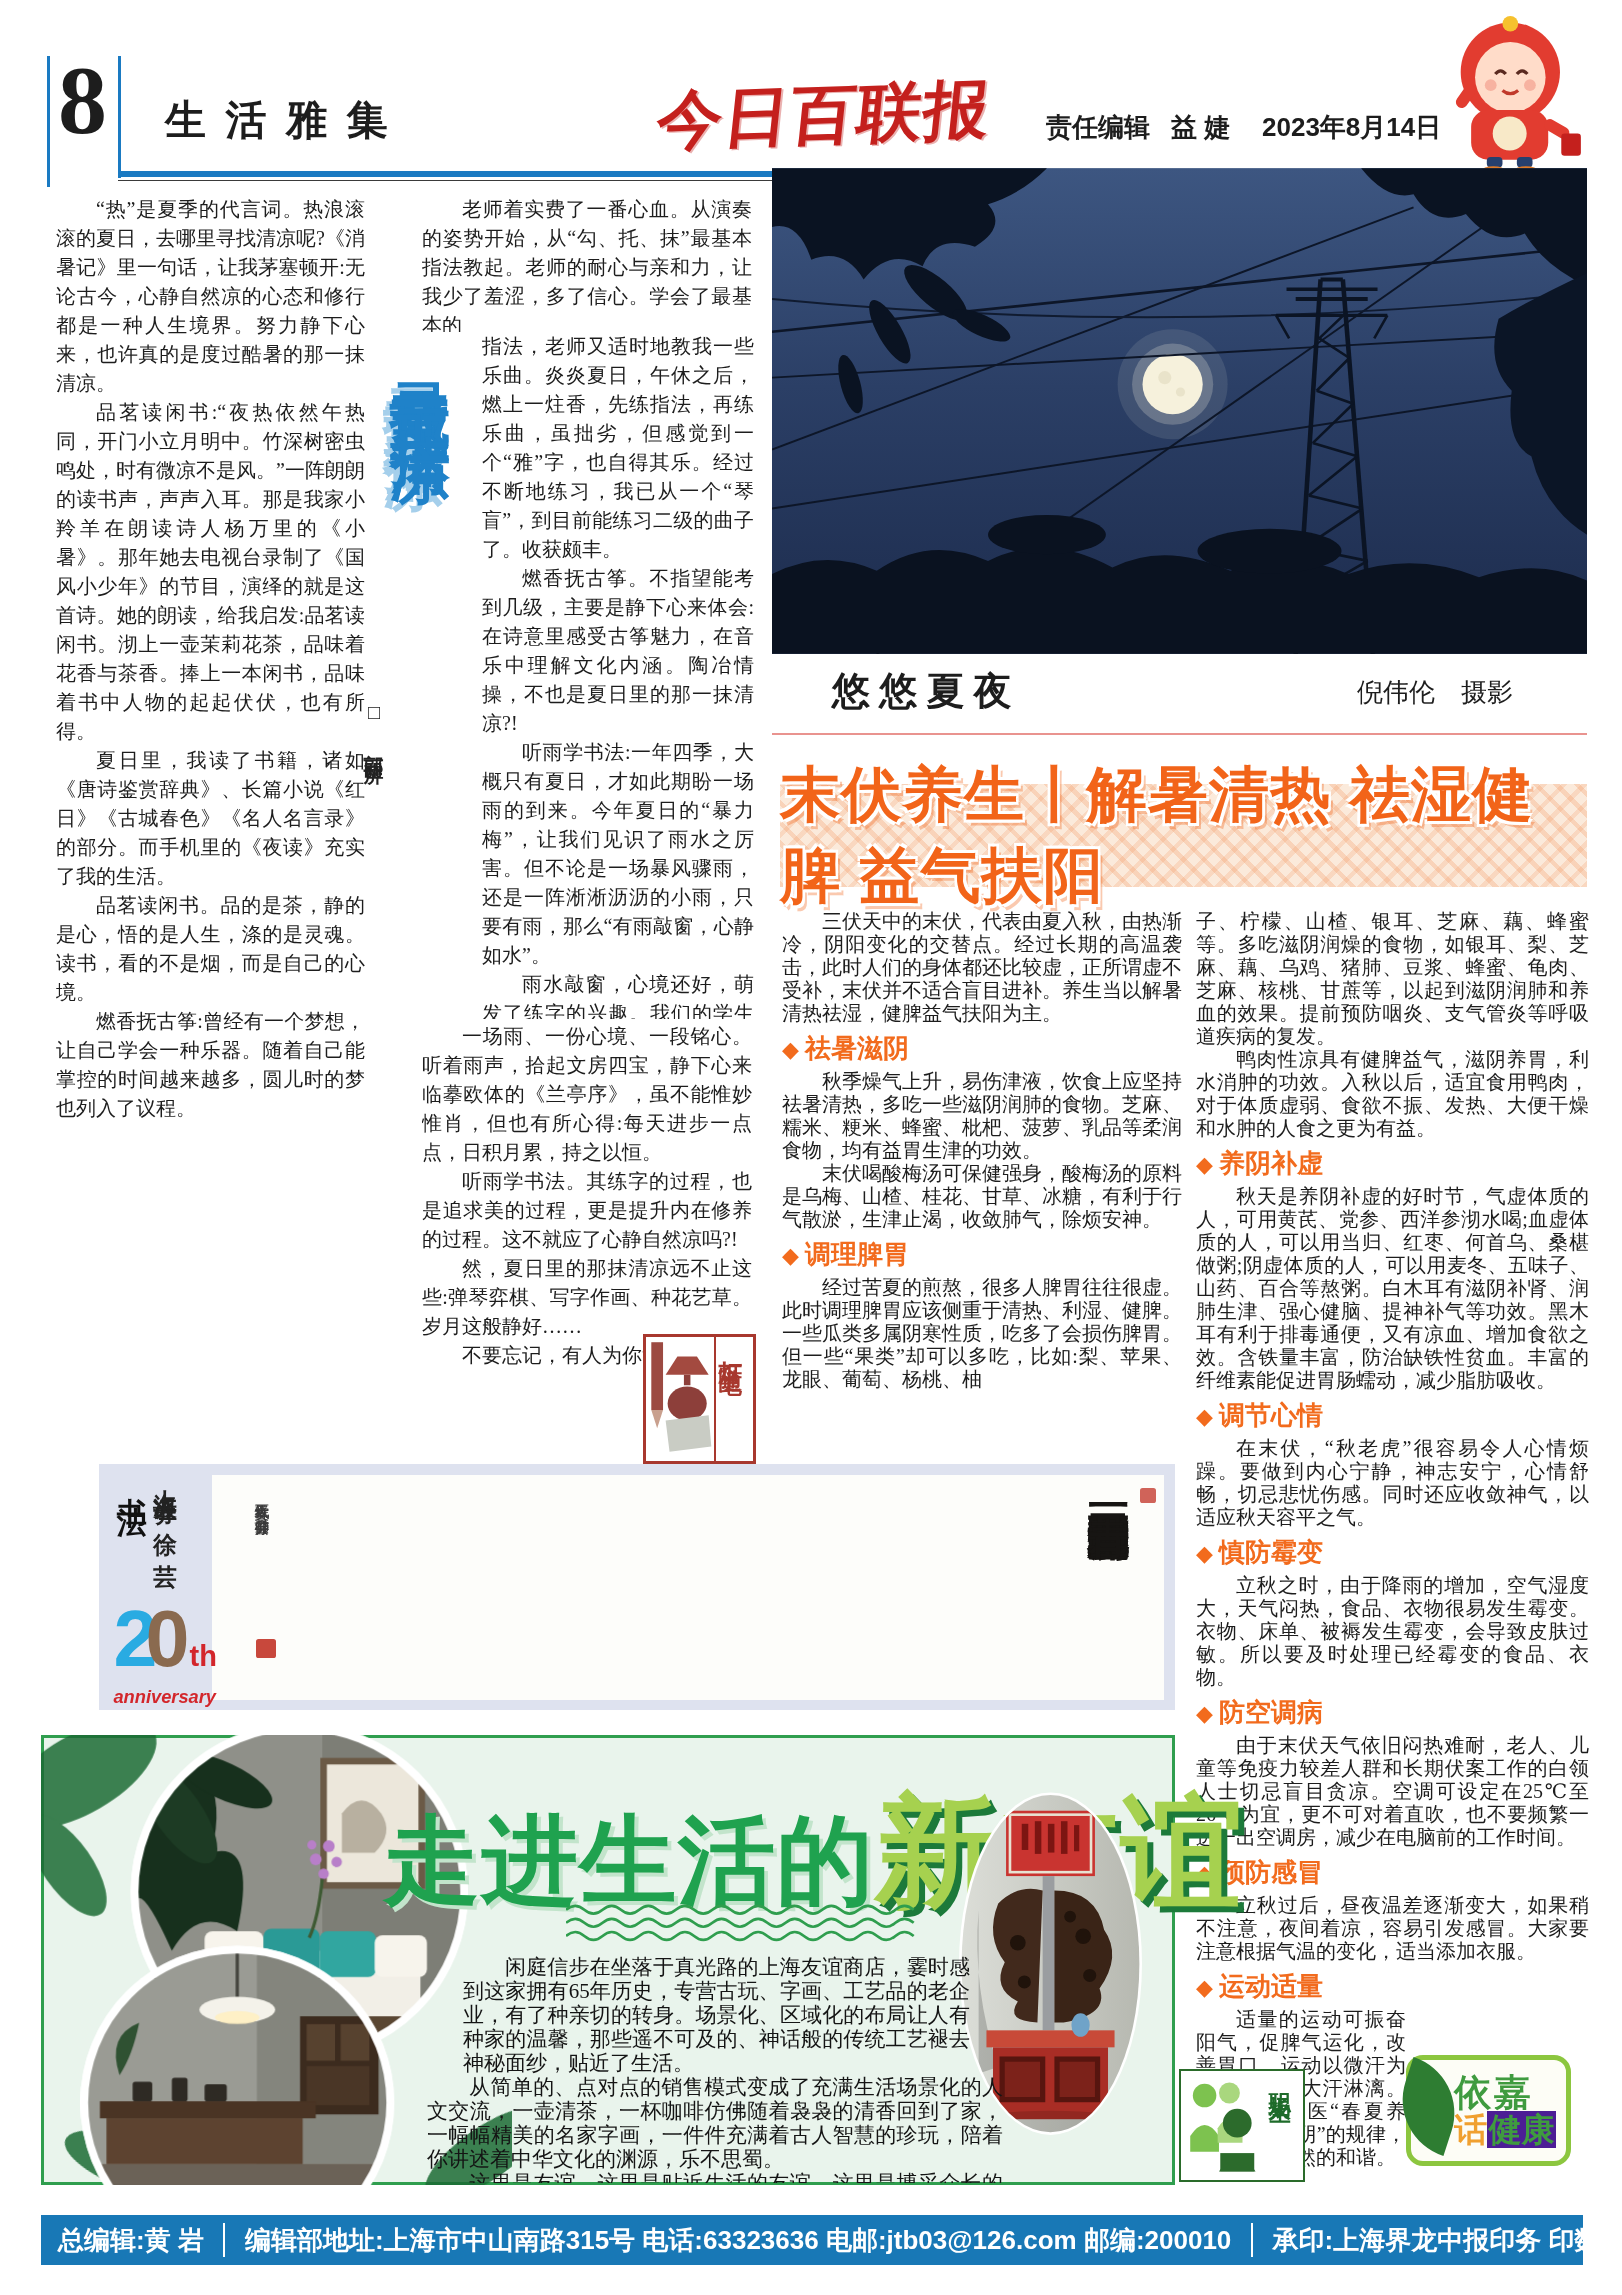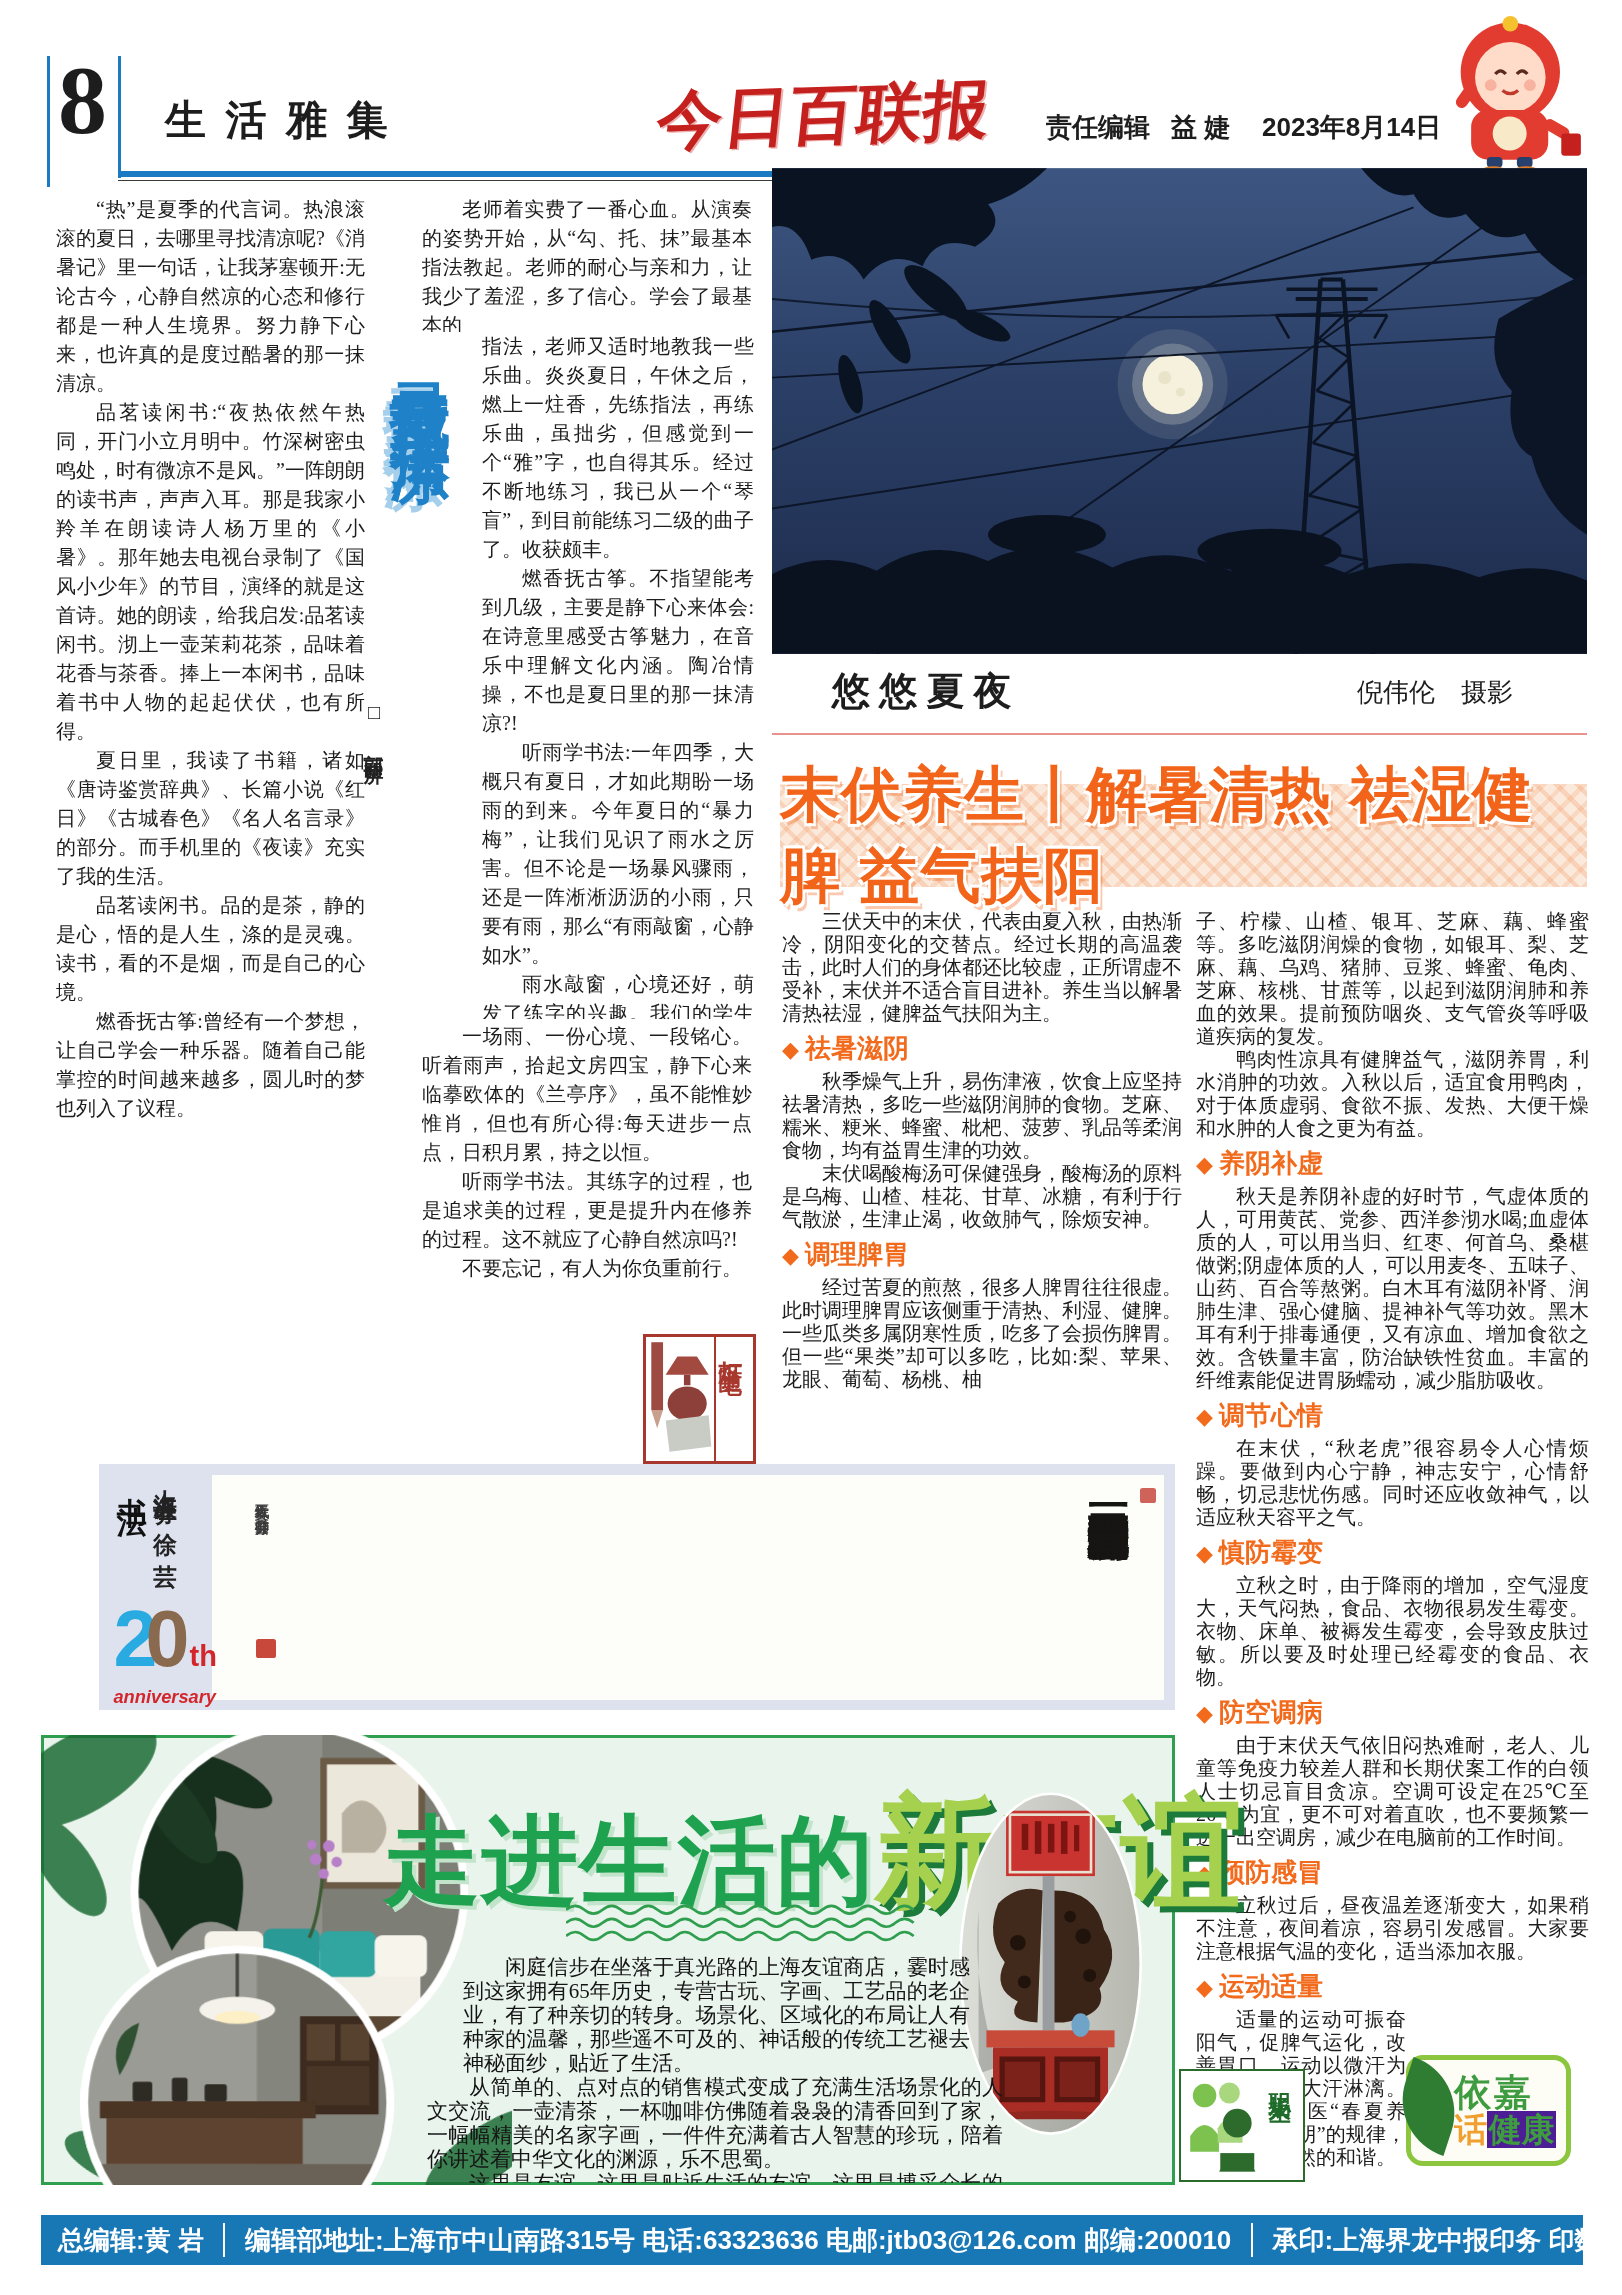--- a/index.html
+++ b/index.html
@@ -171,20 +171,21 @@
   </div>
   <div class="abs btxt cont-first" style="left:482px;top:332px;width:272px;height:687px;">
       <p>指法，老师又适时地教我一些乐曲。炎炎夏日，午休之后，燃上一炷香，先练指法，再练乐曲，虽拙劣，但感觉到一个“雅”字，也自得其乐。经过不断地练习，我已从一个“琴盲”，到目前能练习二级的曲子了。收获颇丰。</p>
       <p>燃香抚古筝。不指望能考到几级，主要是静下心来体会:在诗意里感受古筝魅力，在音乐中理解文化内涵。陶冶情操，不也是夏日里的那一抹清凉?!</p>
       <p>听雨学书法:一年四季，大概只有夏日，才如此期盼一场雨的到来。今年夏日的“暴力梅”，让我们见识了雨水之厉害。但不论是一场暴风骤雨，还是一阵淅淅沥沥的小雨，只要有雨，那么“有雨敲窗，心静如水”。</p>
       <p>雨水敲窗，心境还好，萌发了练字的兴趣。我们的学生时代还是值得回味的。那时，每周有一节毛笔课，而我的小楷是一直得到老师的好评，不免沾沾自喜。但是，人贵有自知之明。在我们协会，有不少书法大师，令我敬仰。</p>
     </div>
   <div class="abs btxt" style="left:422px;top:1022px;width:330px;height:440px;">
       <p>一场雨、一份心境、一段铭心。听着雨声，拾起文房四宝，静下心来临摹欧体的《兰亭序》，虽不能惟妙惟肖，但也有所心得:每天进步一点点，日积月累，持之以恒。</p>
       <p>听雨学书法。其练字的过程，也是追求美的过程，更是提升内在修养的过程。这不就应了心静自然凉吗?!</p>
+      <p>然，夏日里的那抹清凉远不止这些:弹琴弈棋、写字作画、种花艺草。岁月这般静好……</p>
       <p>不要忘记，有人为你负重前行。</p>
     </div>
 
   <div class="abs lantern-badge" style="left:643px;top:1334px;width:113px;height:130px;">
     <svg width="68" height="120" viewBox="0 0 104 184">
       <rect x="8" y="8" width="18" height="104" fill="#9c4a42"></rect>
       <polygon points="8,112 26,112 17,140" fill="#c9a08e"></polygon>
       <polygon points="30,58 96,58 78,30 48,30" fill="#a34a40"></polygon>
       <rect x="58" y="58" width="10" height="16" fill="#8d3f3a"></rect>
       <ellipse cx="63" cy="102" rx="30" ry="26" fill="#8d3f3a"></ellipse>

